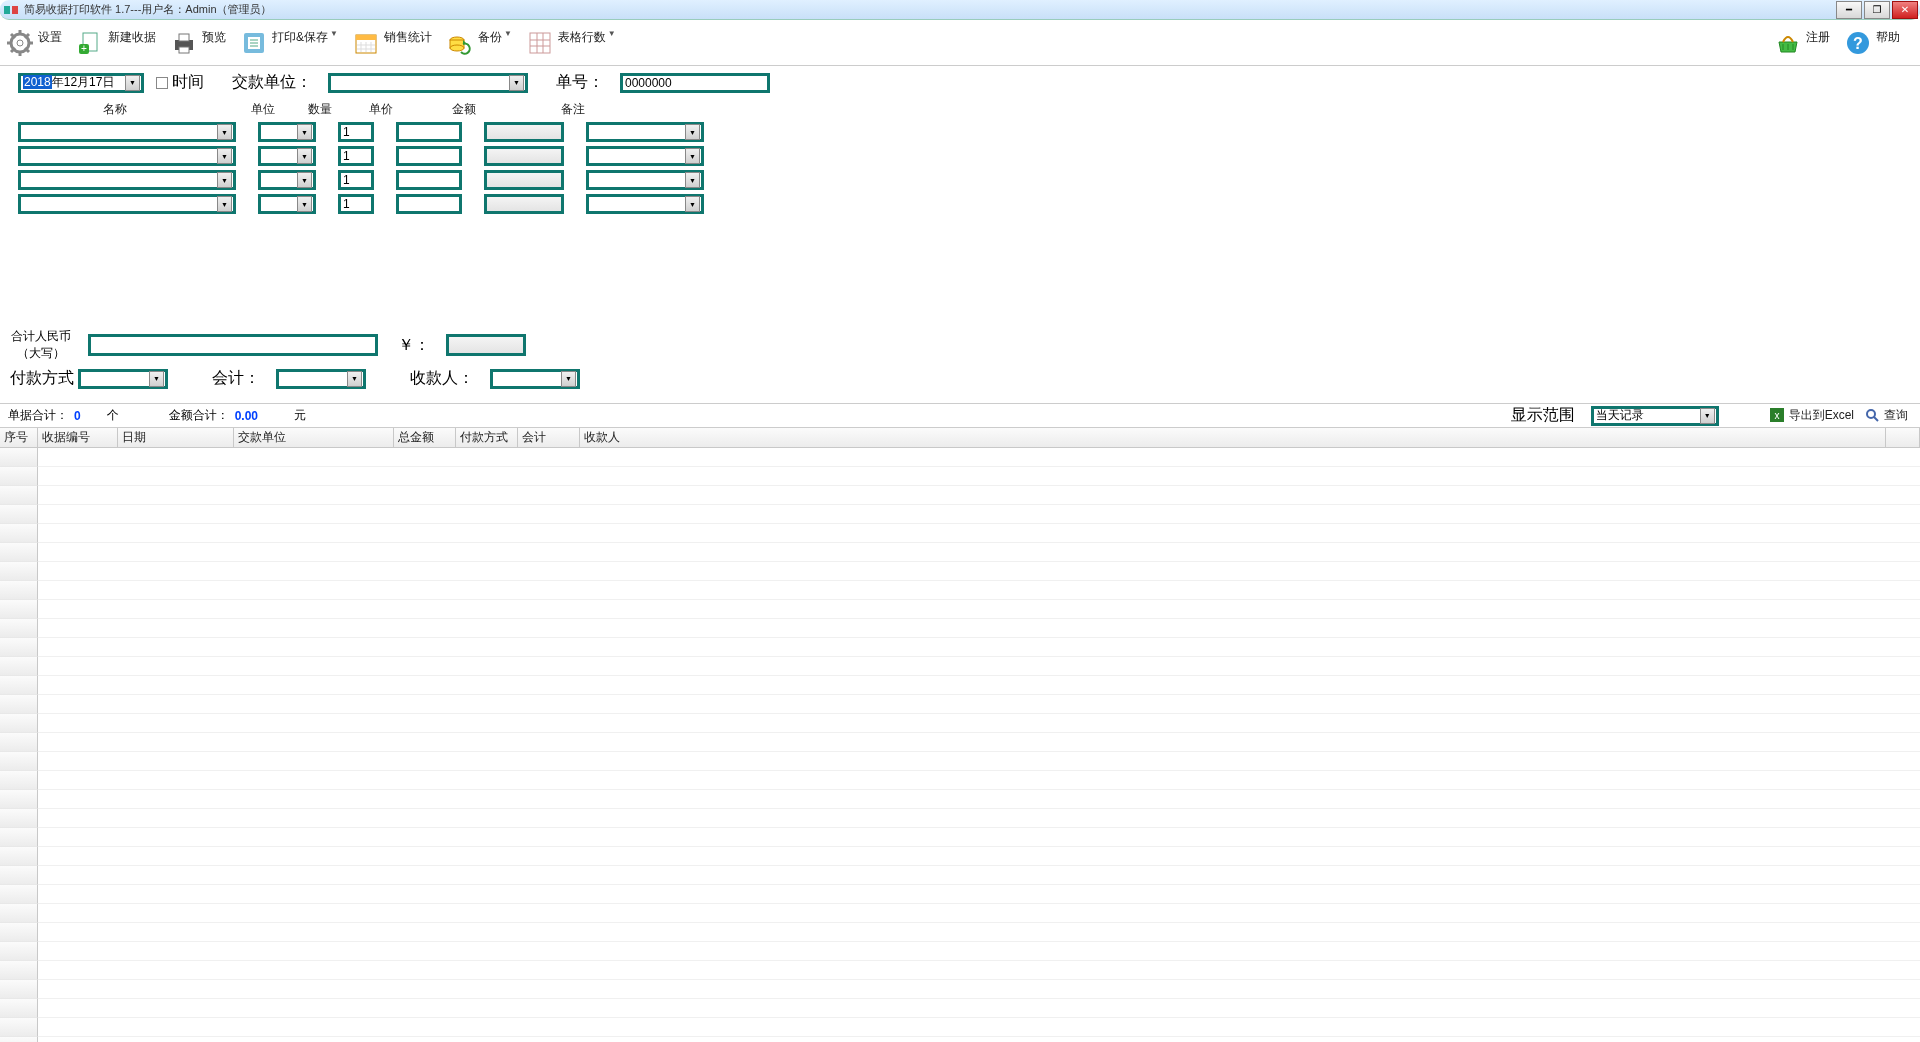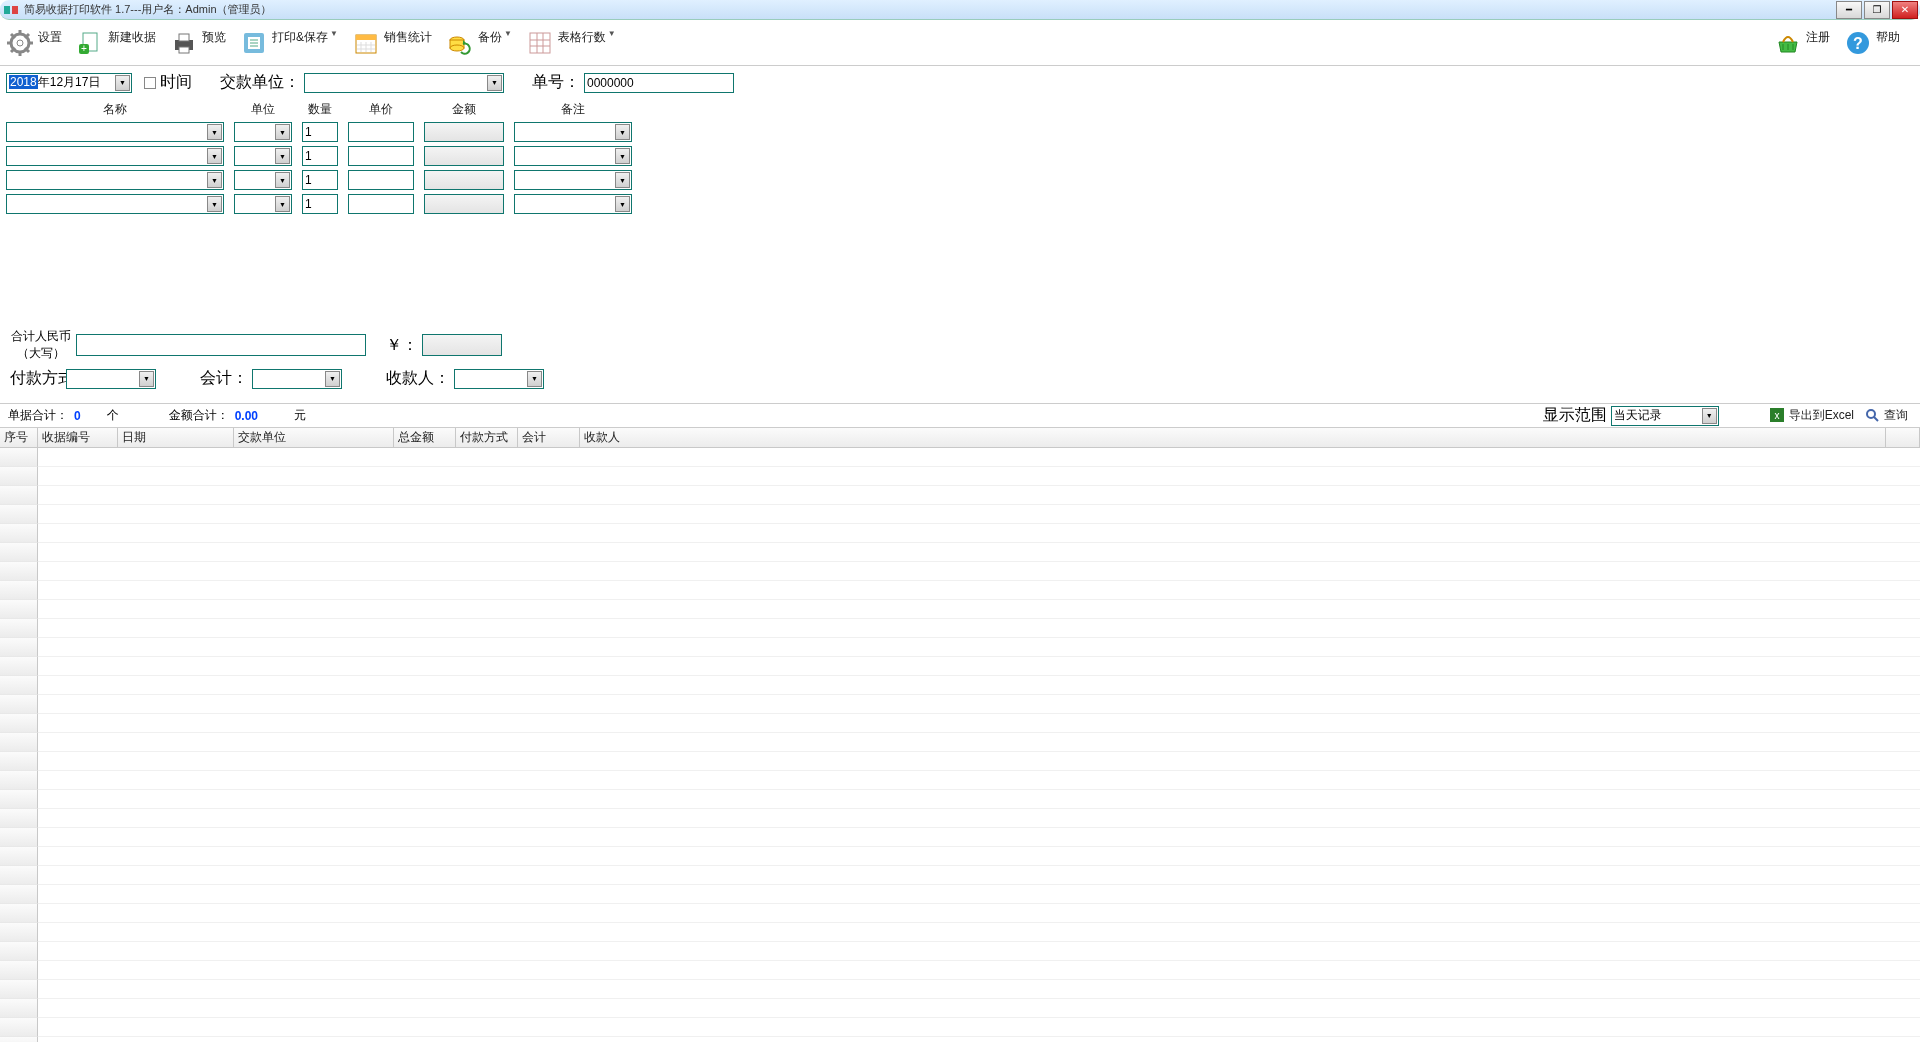--- a/index.html
+++ b/index.html
@@ -17,21 +17,21 @@
 .toolbar { height: 46px; background: #fff; border-bottom: 1px solid #ccc; display:flex; align-items:center; padding: 0 6px; }
 .tbtn { display:flex; align-items:flex-start; margin-right: 14px; cursor:default; }
 .tbtn .ticon { width: 28px; height: 28px; margin-right: 4px; display:flex; align-items:center; justify-content:center; }
 .tbtn .tlabel { font-size: 12px; color:#222; }
 .tbtn .drop { margin-left:2px; font-size:8px; color:#555; }
 .toolbar .spacer { flex:1; }
 
 
 .formarea { background:#fff; border-bottom:1px solid #ccc; padding: 6px 6px 10px 6px; }
 .row { display:flex; align-items:center; margin-bottom: 4px; }
-.combo, .txt { height: 20px; border:1px solid #0f766e; background:#fff; font-size:12px; padding: 1px 2px; }
+.combo, .txt { height: 20px; border:3px solid #0f766e; background:#fff; font-size:12px; padding: 1px 2px; margin-left: 12px; }
 .combo { display:flex; align-items:center; justify-content:space-between; padding-right:1px; }
 .combo .cbtn { width:15px; height:16px; background:linear-gradient(#f0f0f0,#d0d0d0); border:1px solid #888; display:flex; align-items:center; justify-content:center; font-size:7px; }
 .hdr { font-size:12px; text-align:center; color:#222; }
 .lbl { font-size:16px; padding: 0 4px; white-space:nowrap; }
 
 .check { width:12px; height:12px; border:1px solid #888; background:#fff; }
 
 .datesel { background:#fff; }
 .datesel .sel { background:#1060d0; color:#fff; padding:0 1px; }
 
@@ -348,21 +348,21 @@
 <div class="sumbar">
   <span>单据合计：</span>
   <span class="blue">0</span>
   <span style="margin-left:20px;">个</span>
   <span style="width:50px;"></span>
   <span>金额合计：</span>
   <span class="blue">0.00</span>
   <span style="margin-left:30px;">元</span>
   <div class="spacer"></div>
   <span class="lbl">显示范围</span>
-  <div class="combo" style="width:108px;">
+  <div class="combo" style="width:128px;">
       <span>当天记录</span>
       <span class="cbtn">▼</span>
     </div>
   <div style="width:50px;"></div>
   <div class="tbtn" style="margin-right:10px;">
     <span class="ticon" style="width:16px;height:16px;">
         <svg width="14" height="14">
           <rect width="14" height="14" fill="#2a7e2a"></rect>
           <text x="7" y="11" fill="#fff" font-size="10" text-anchor="middle">x</text>
         </svg>

